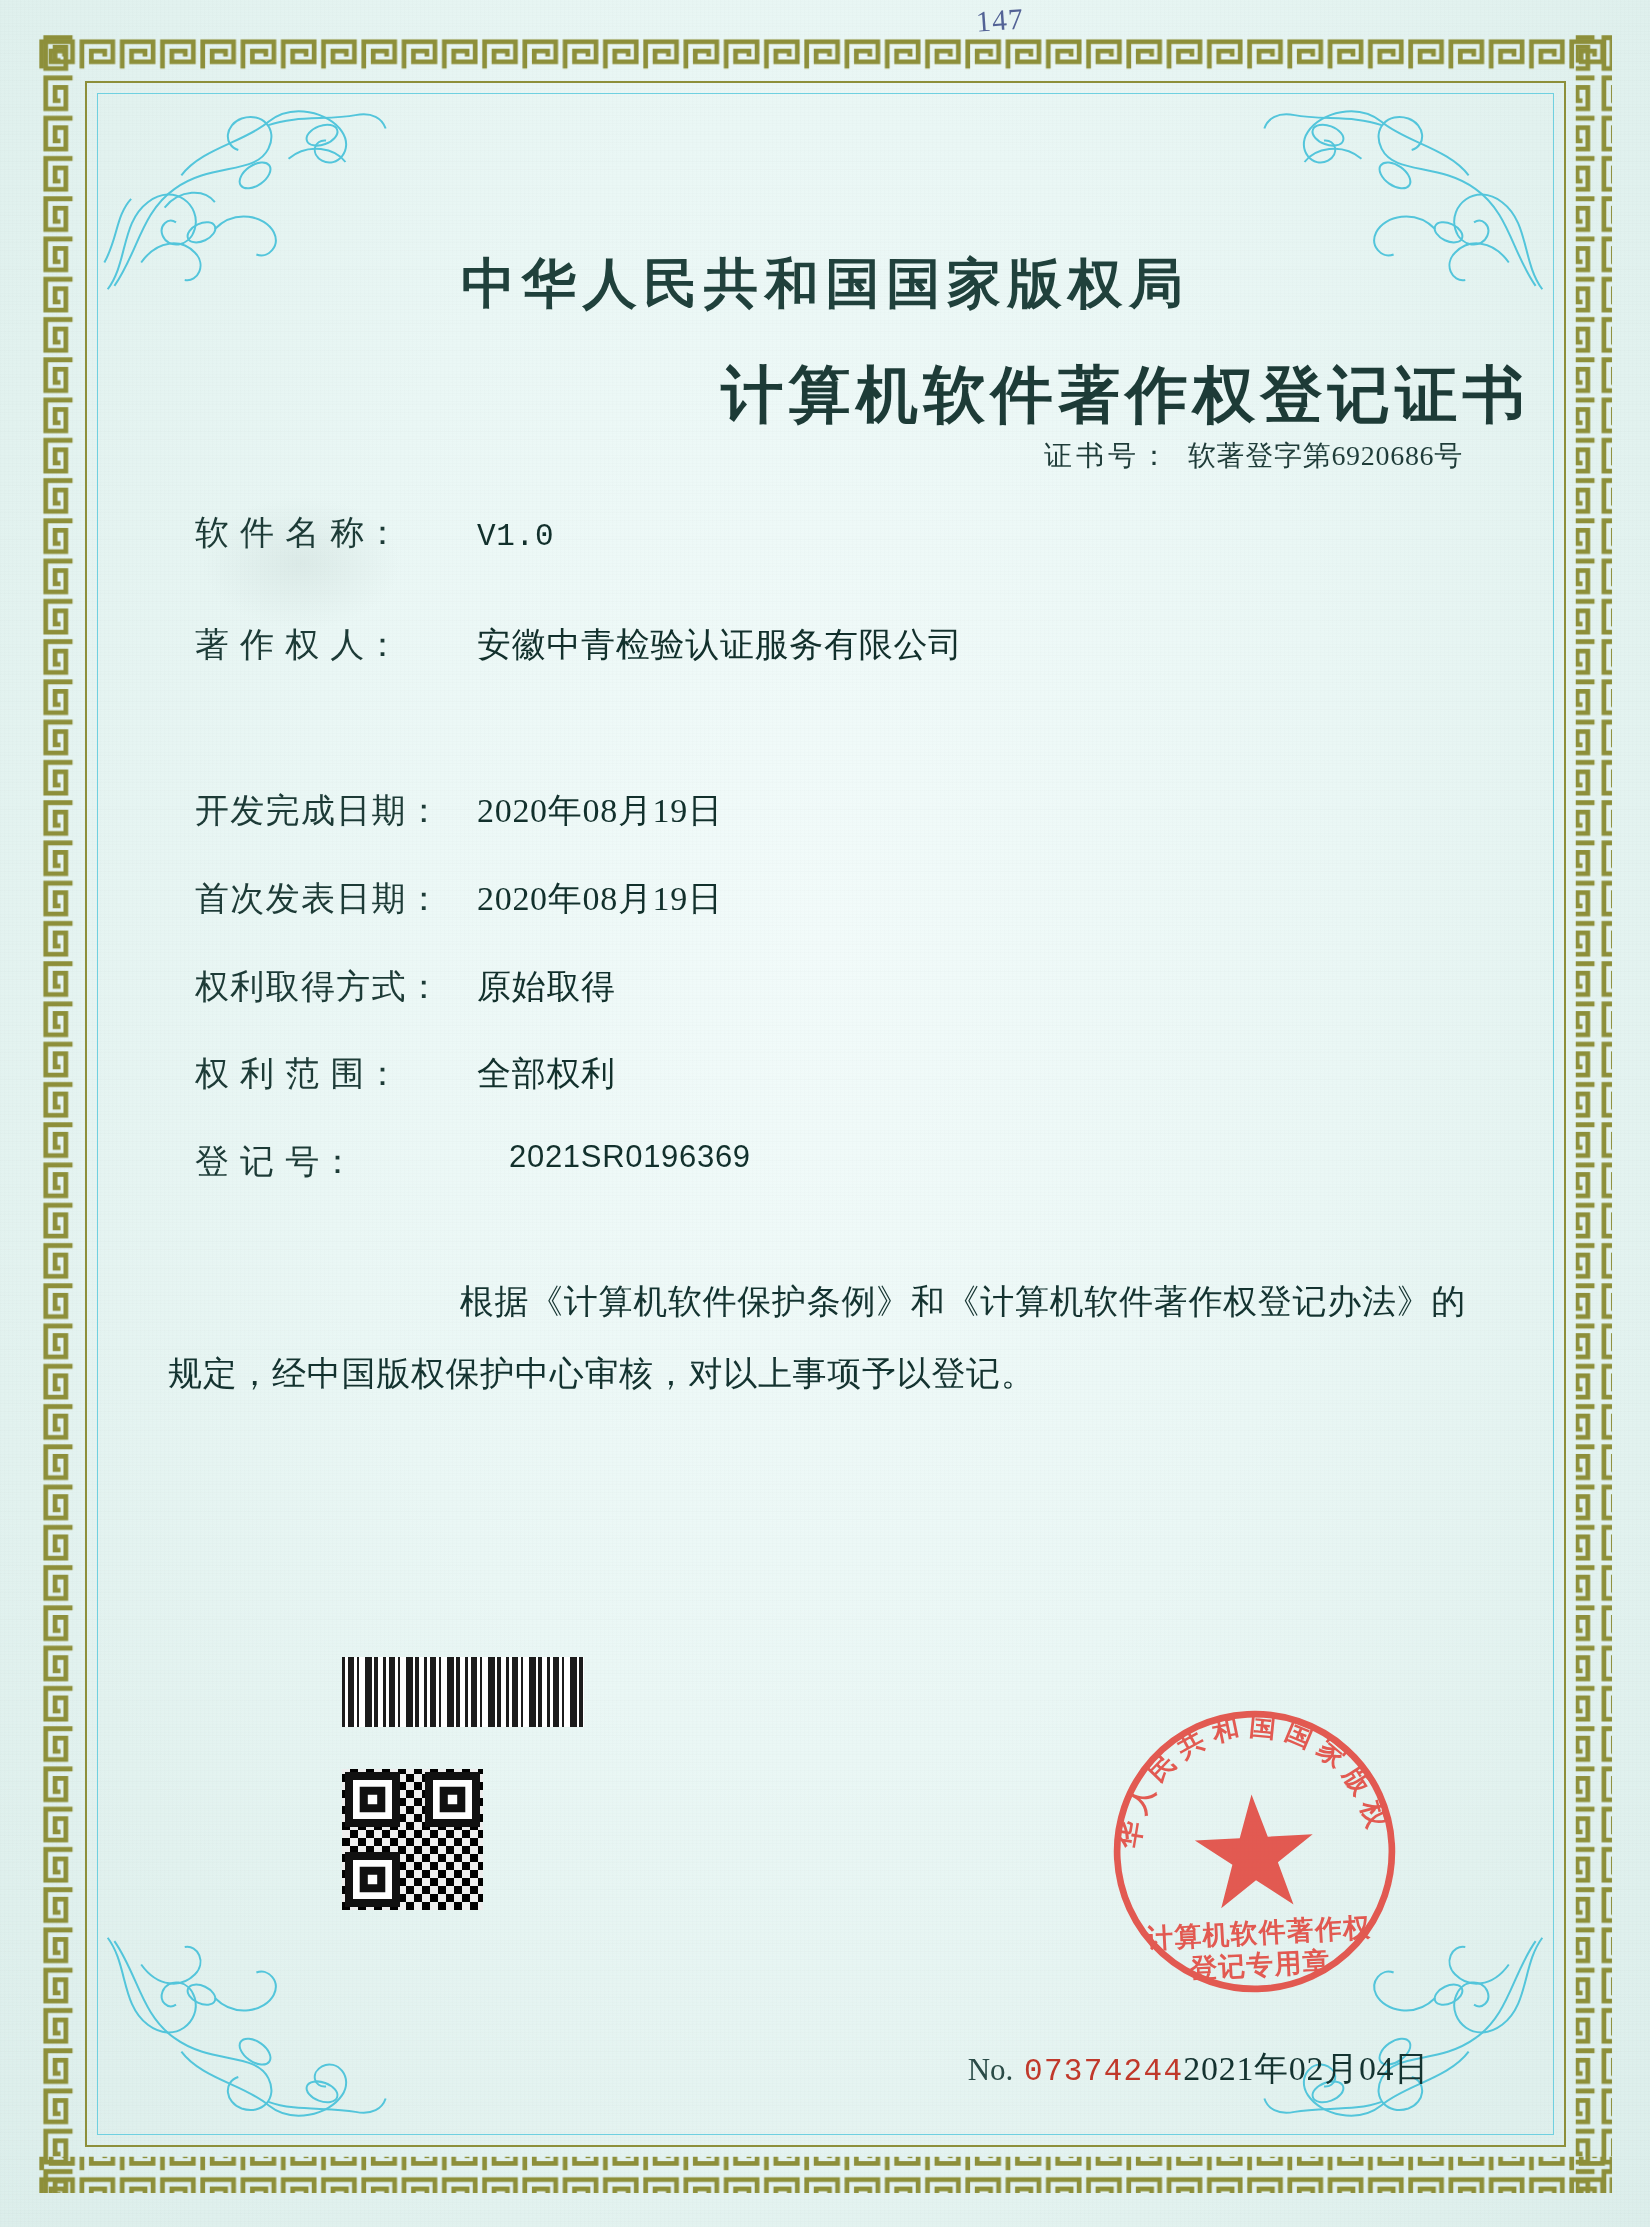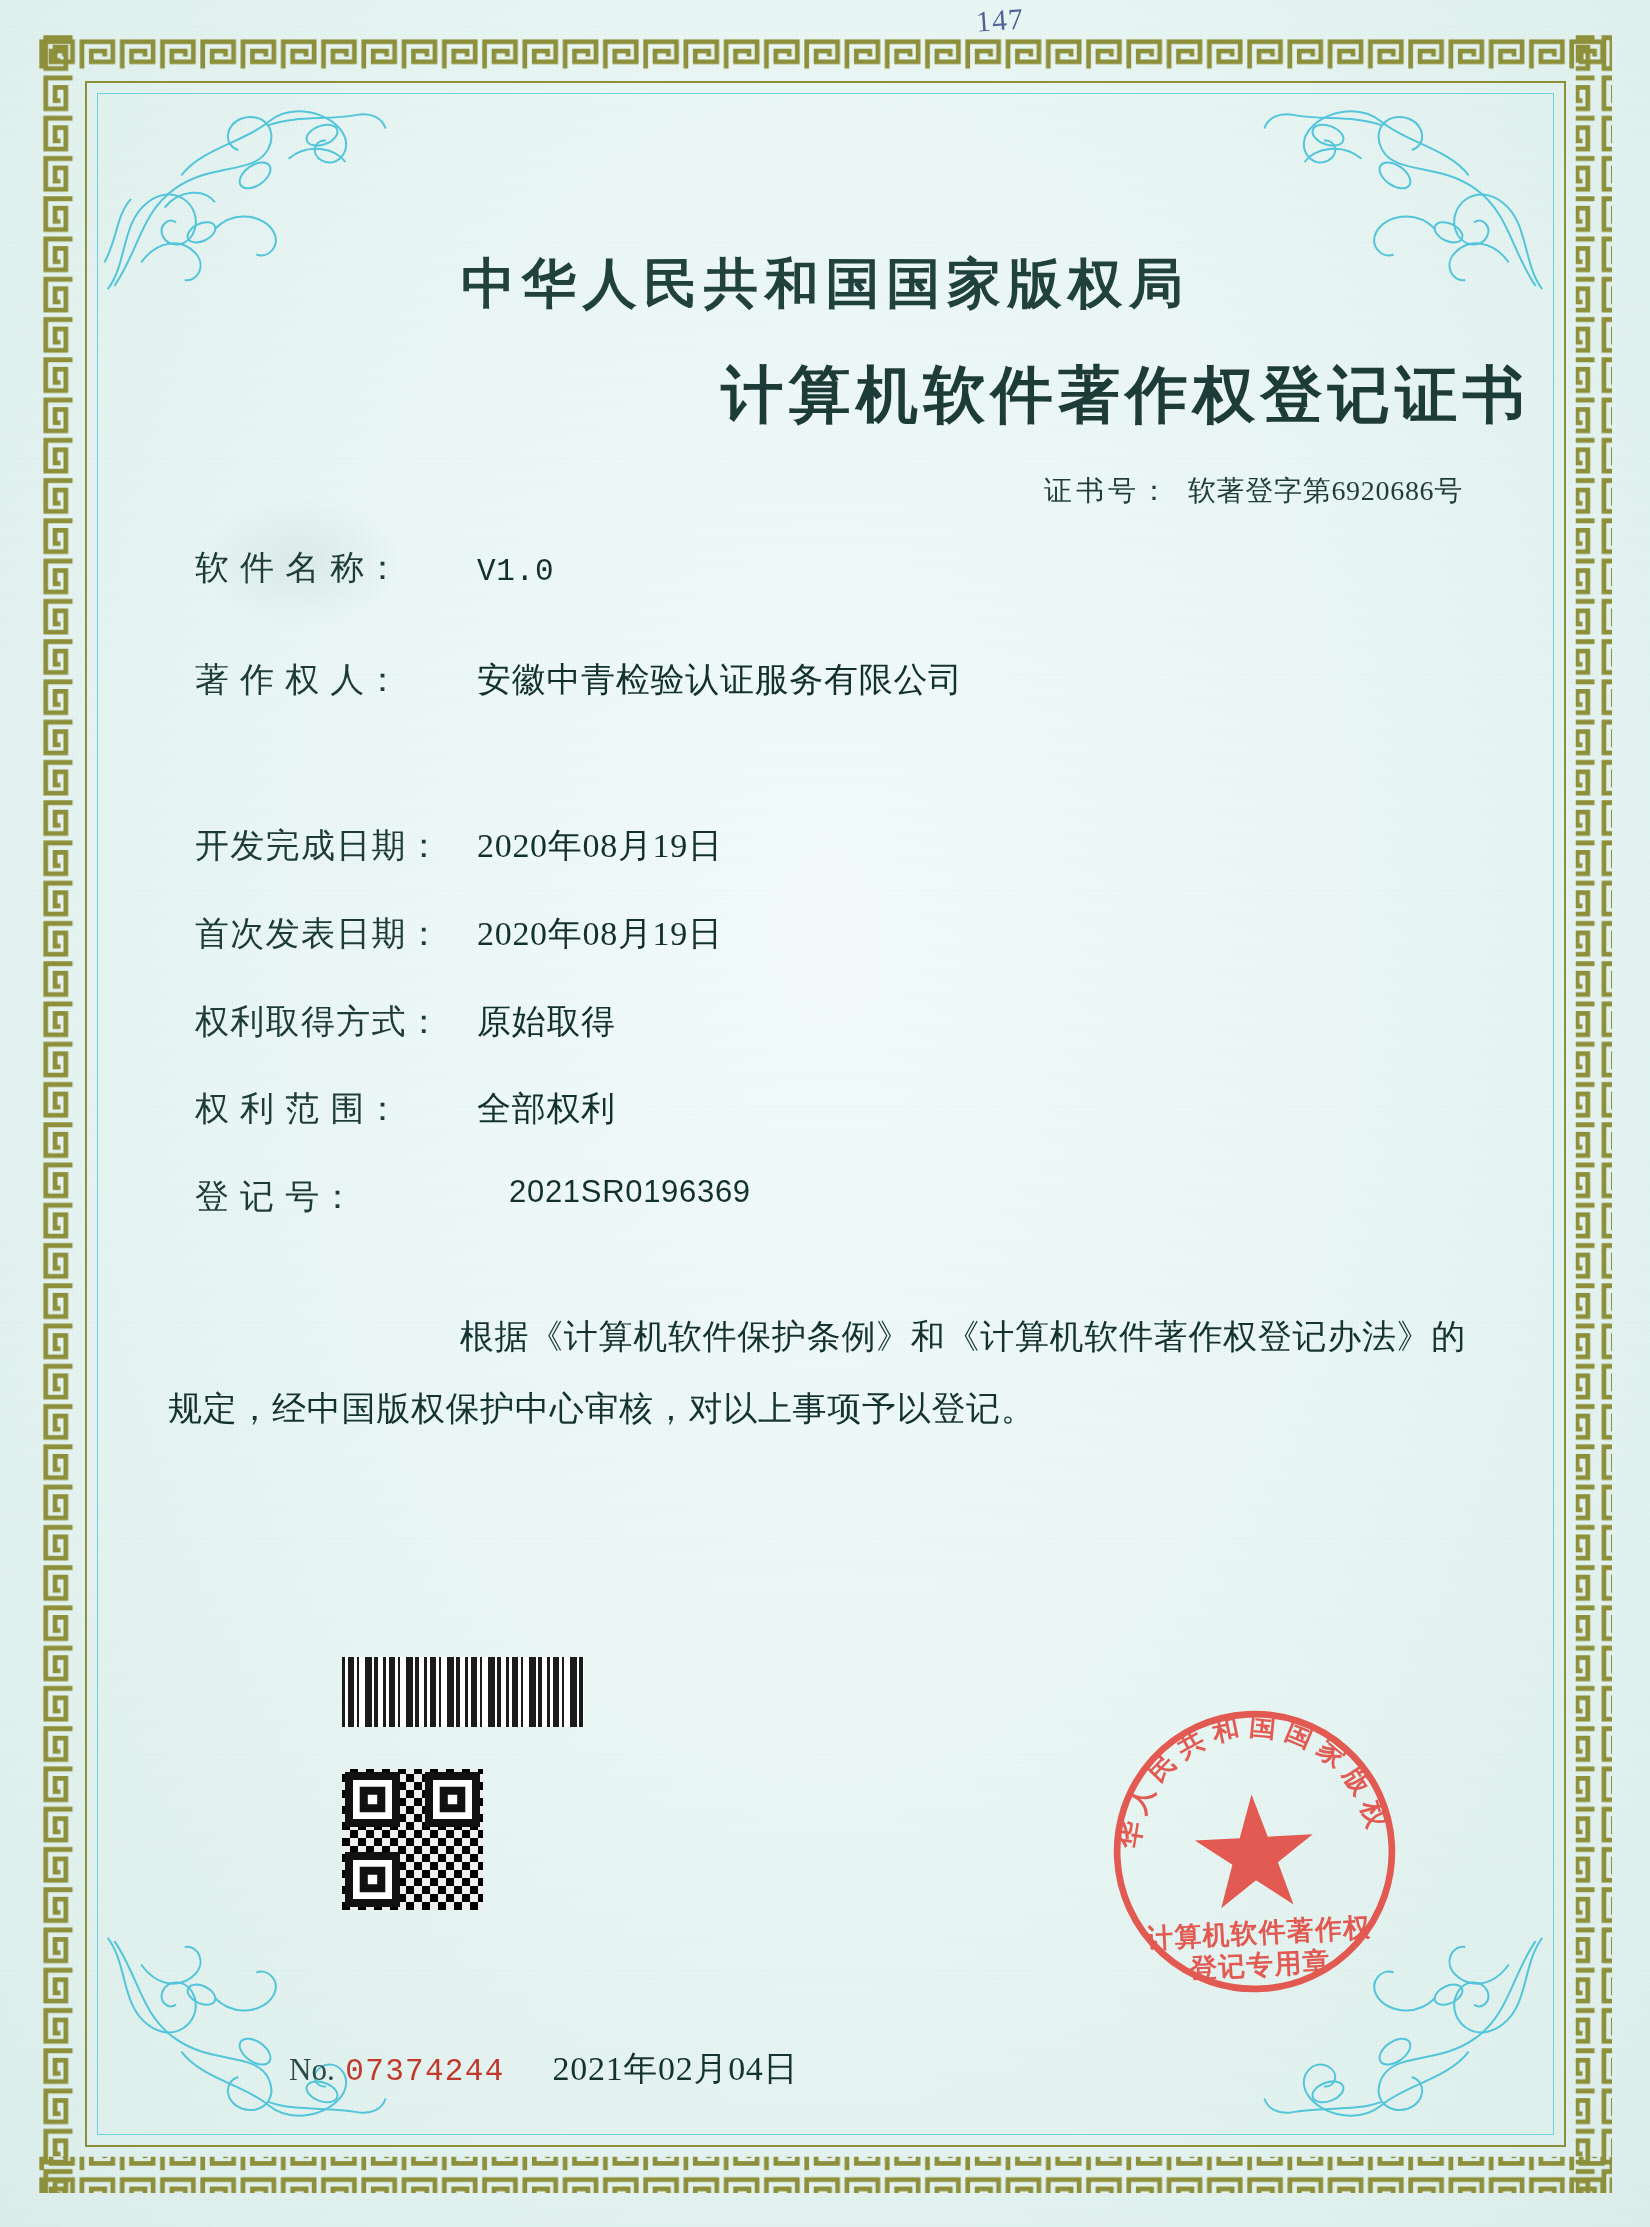--- a/index.html
+++ b/index.html
@@ -116,21 +116,20 @@
     text-align: right;
     font-family: "Liberation Serif", "DejaVu Serif", serif;
     font-weight: 700;
     font-size: 62px;
     letter-spacing: 5.4px;
     color: #1d3b37;
     margin-top: 32px;
   }
 
   .cert-no-row {
-    margin-top: 35px;
     text-align: right;
     padding-right: 67px;
     font-size: 28px;
     color: #1f3c39;
     letter-spacing: 0.7px;
   }
   .cert-no-row .lbl { letter-spacing: 4px; }
   .cert-no-row .val { margin-left: 16px; font-family: "Liberation Serif", serif; }
 
   .fields {
@@ -235,23 +234,22 @@
   }
 
   
   .footer {
     position: absolute;
     left: 0;
     right: 0;
     top: 1932px;
     padding: 0 101px 0 168px;
     display: flex;
-    justify-content: flex-start;
+    justify-content: flex-end;
     align-items: baseline;
-    gap: 48px;
   }
   .footer .no {
     font-size: 31px;
     color: #2a4b47;
     font-family: "Liberation Serif", serif;
   }
   .footer .no .num {
     color: #c0392b;
     font-family: "Liberation Mono", "DejaVu Sans Mono", monospace;
     letter-spacing: 1.3px;

